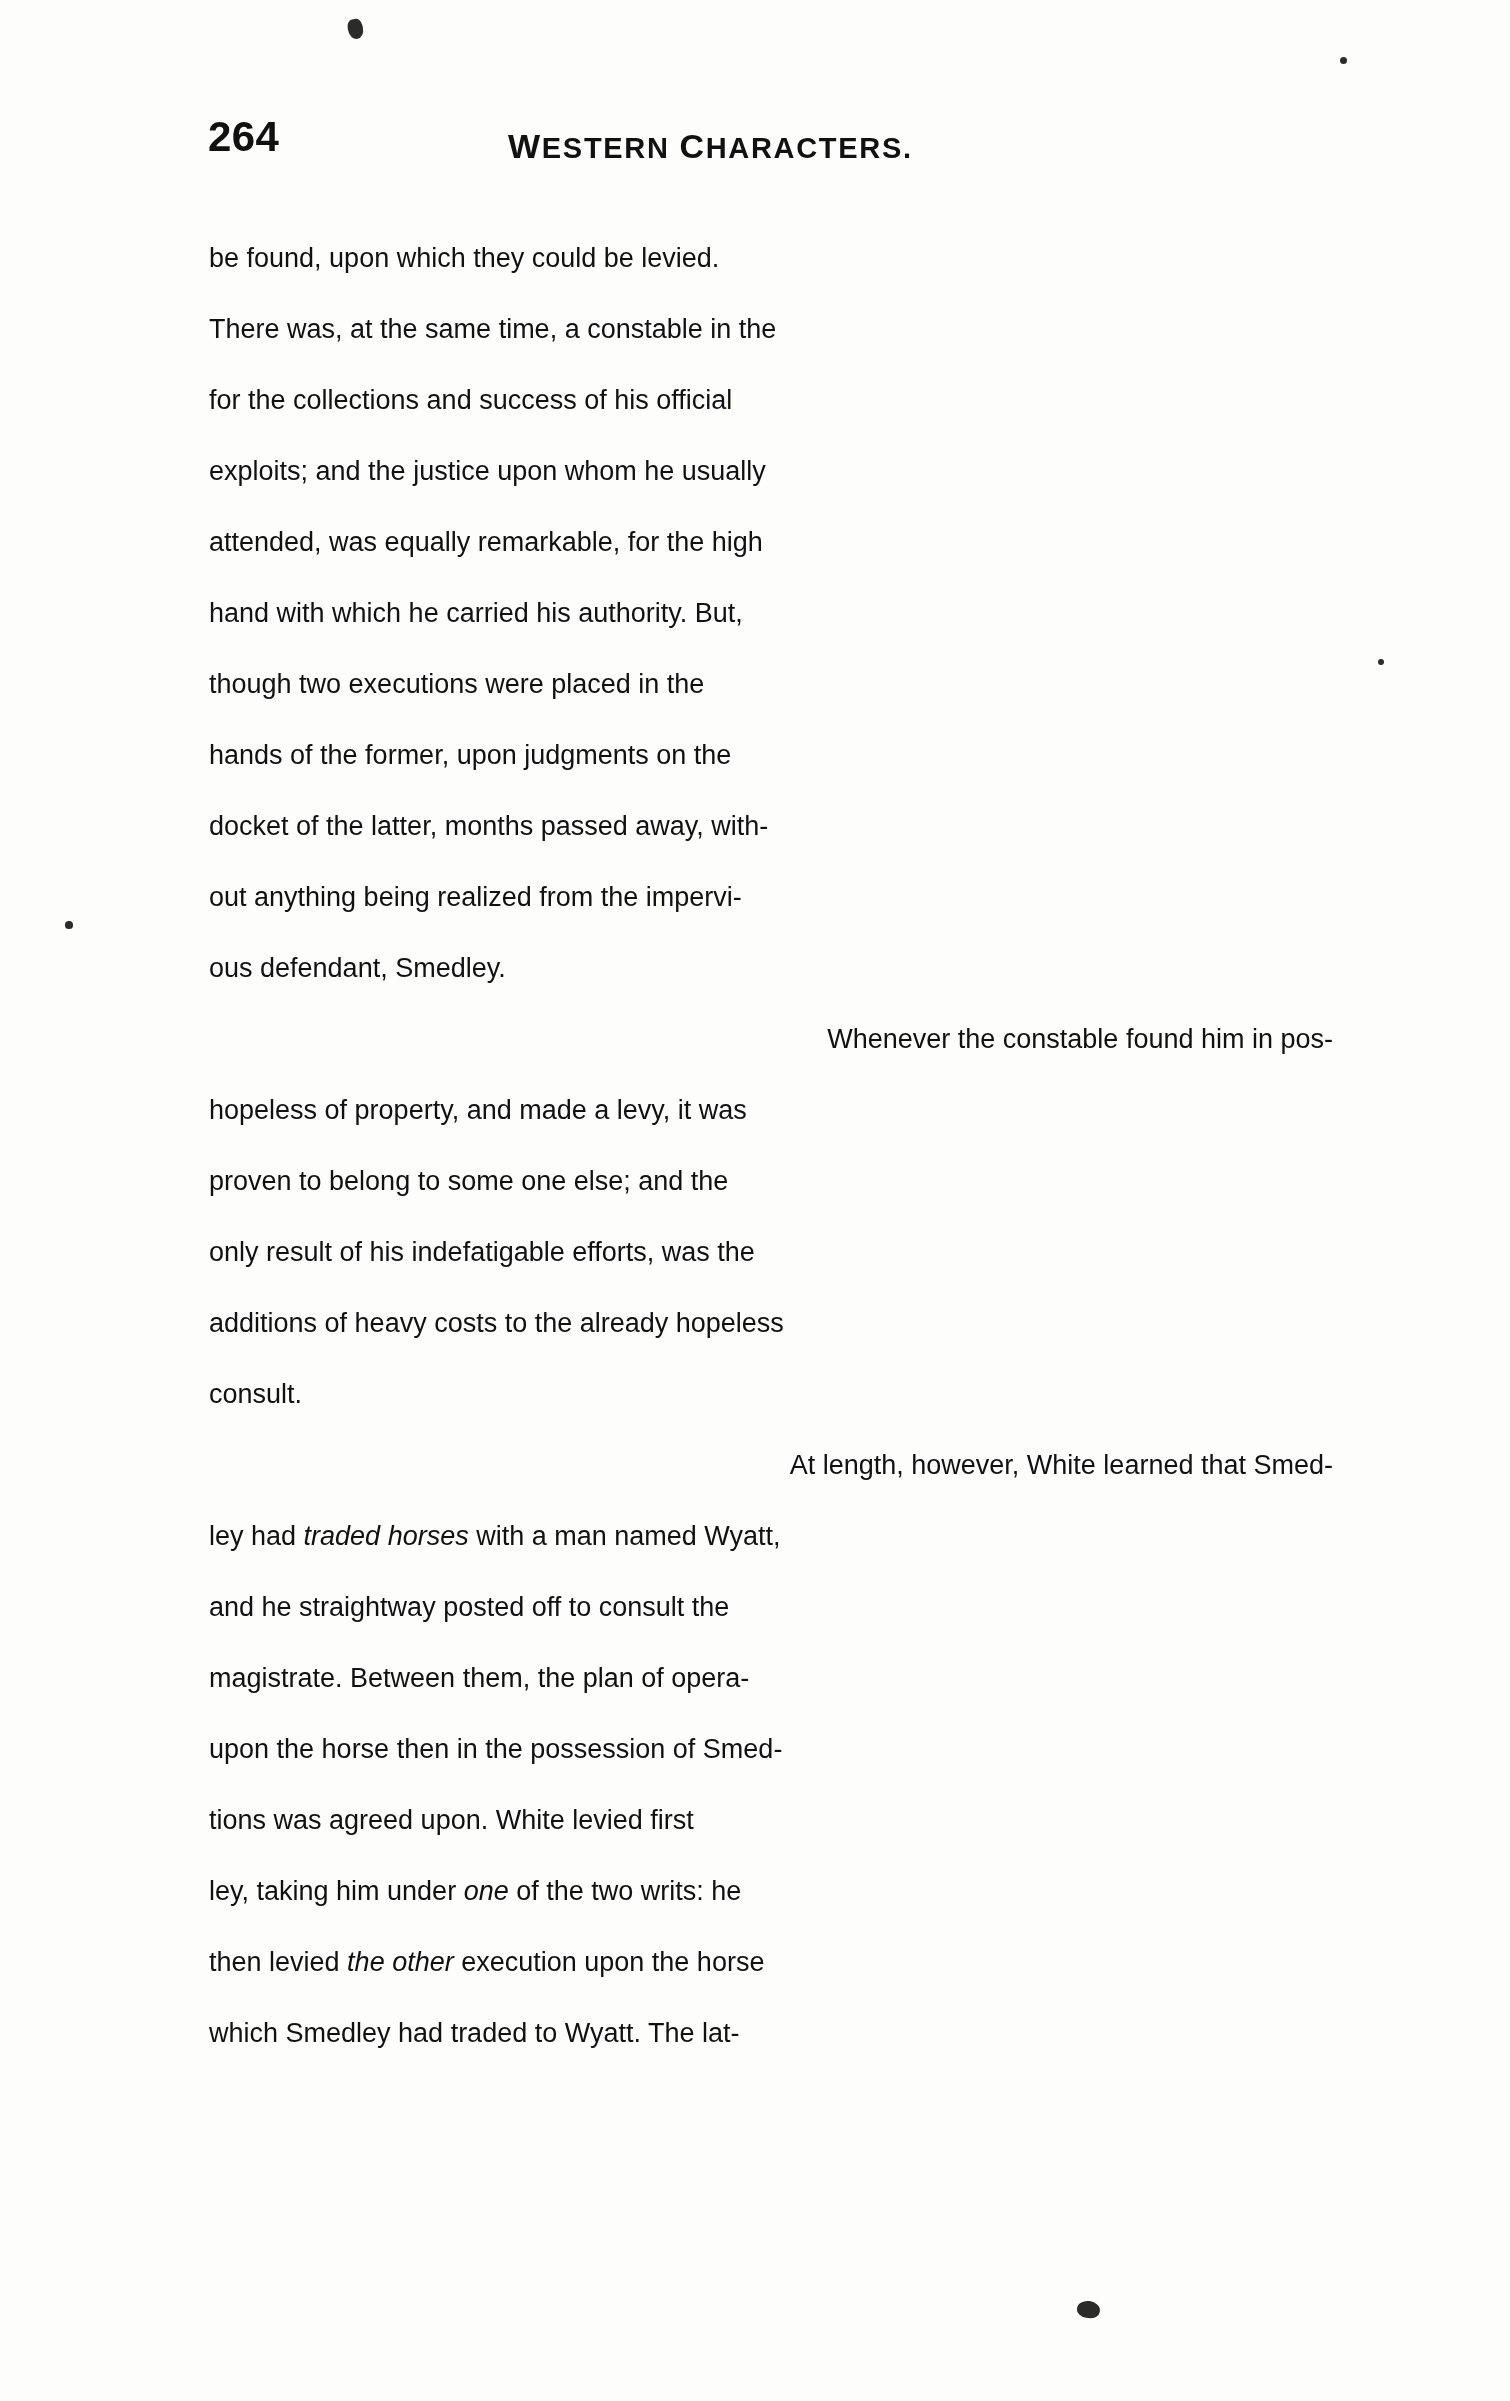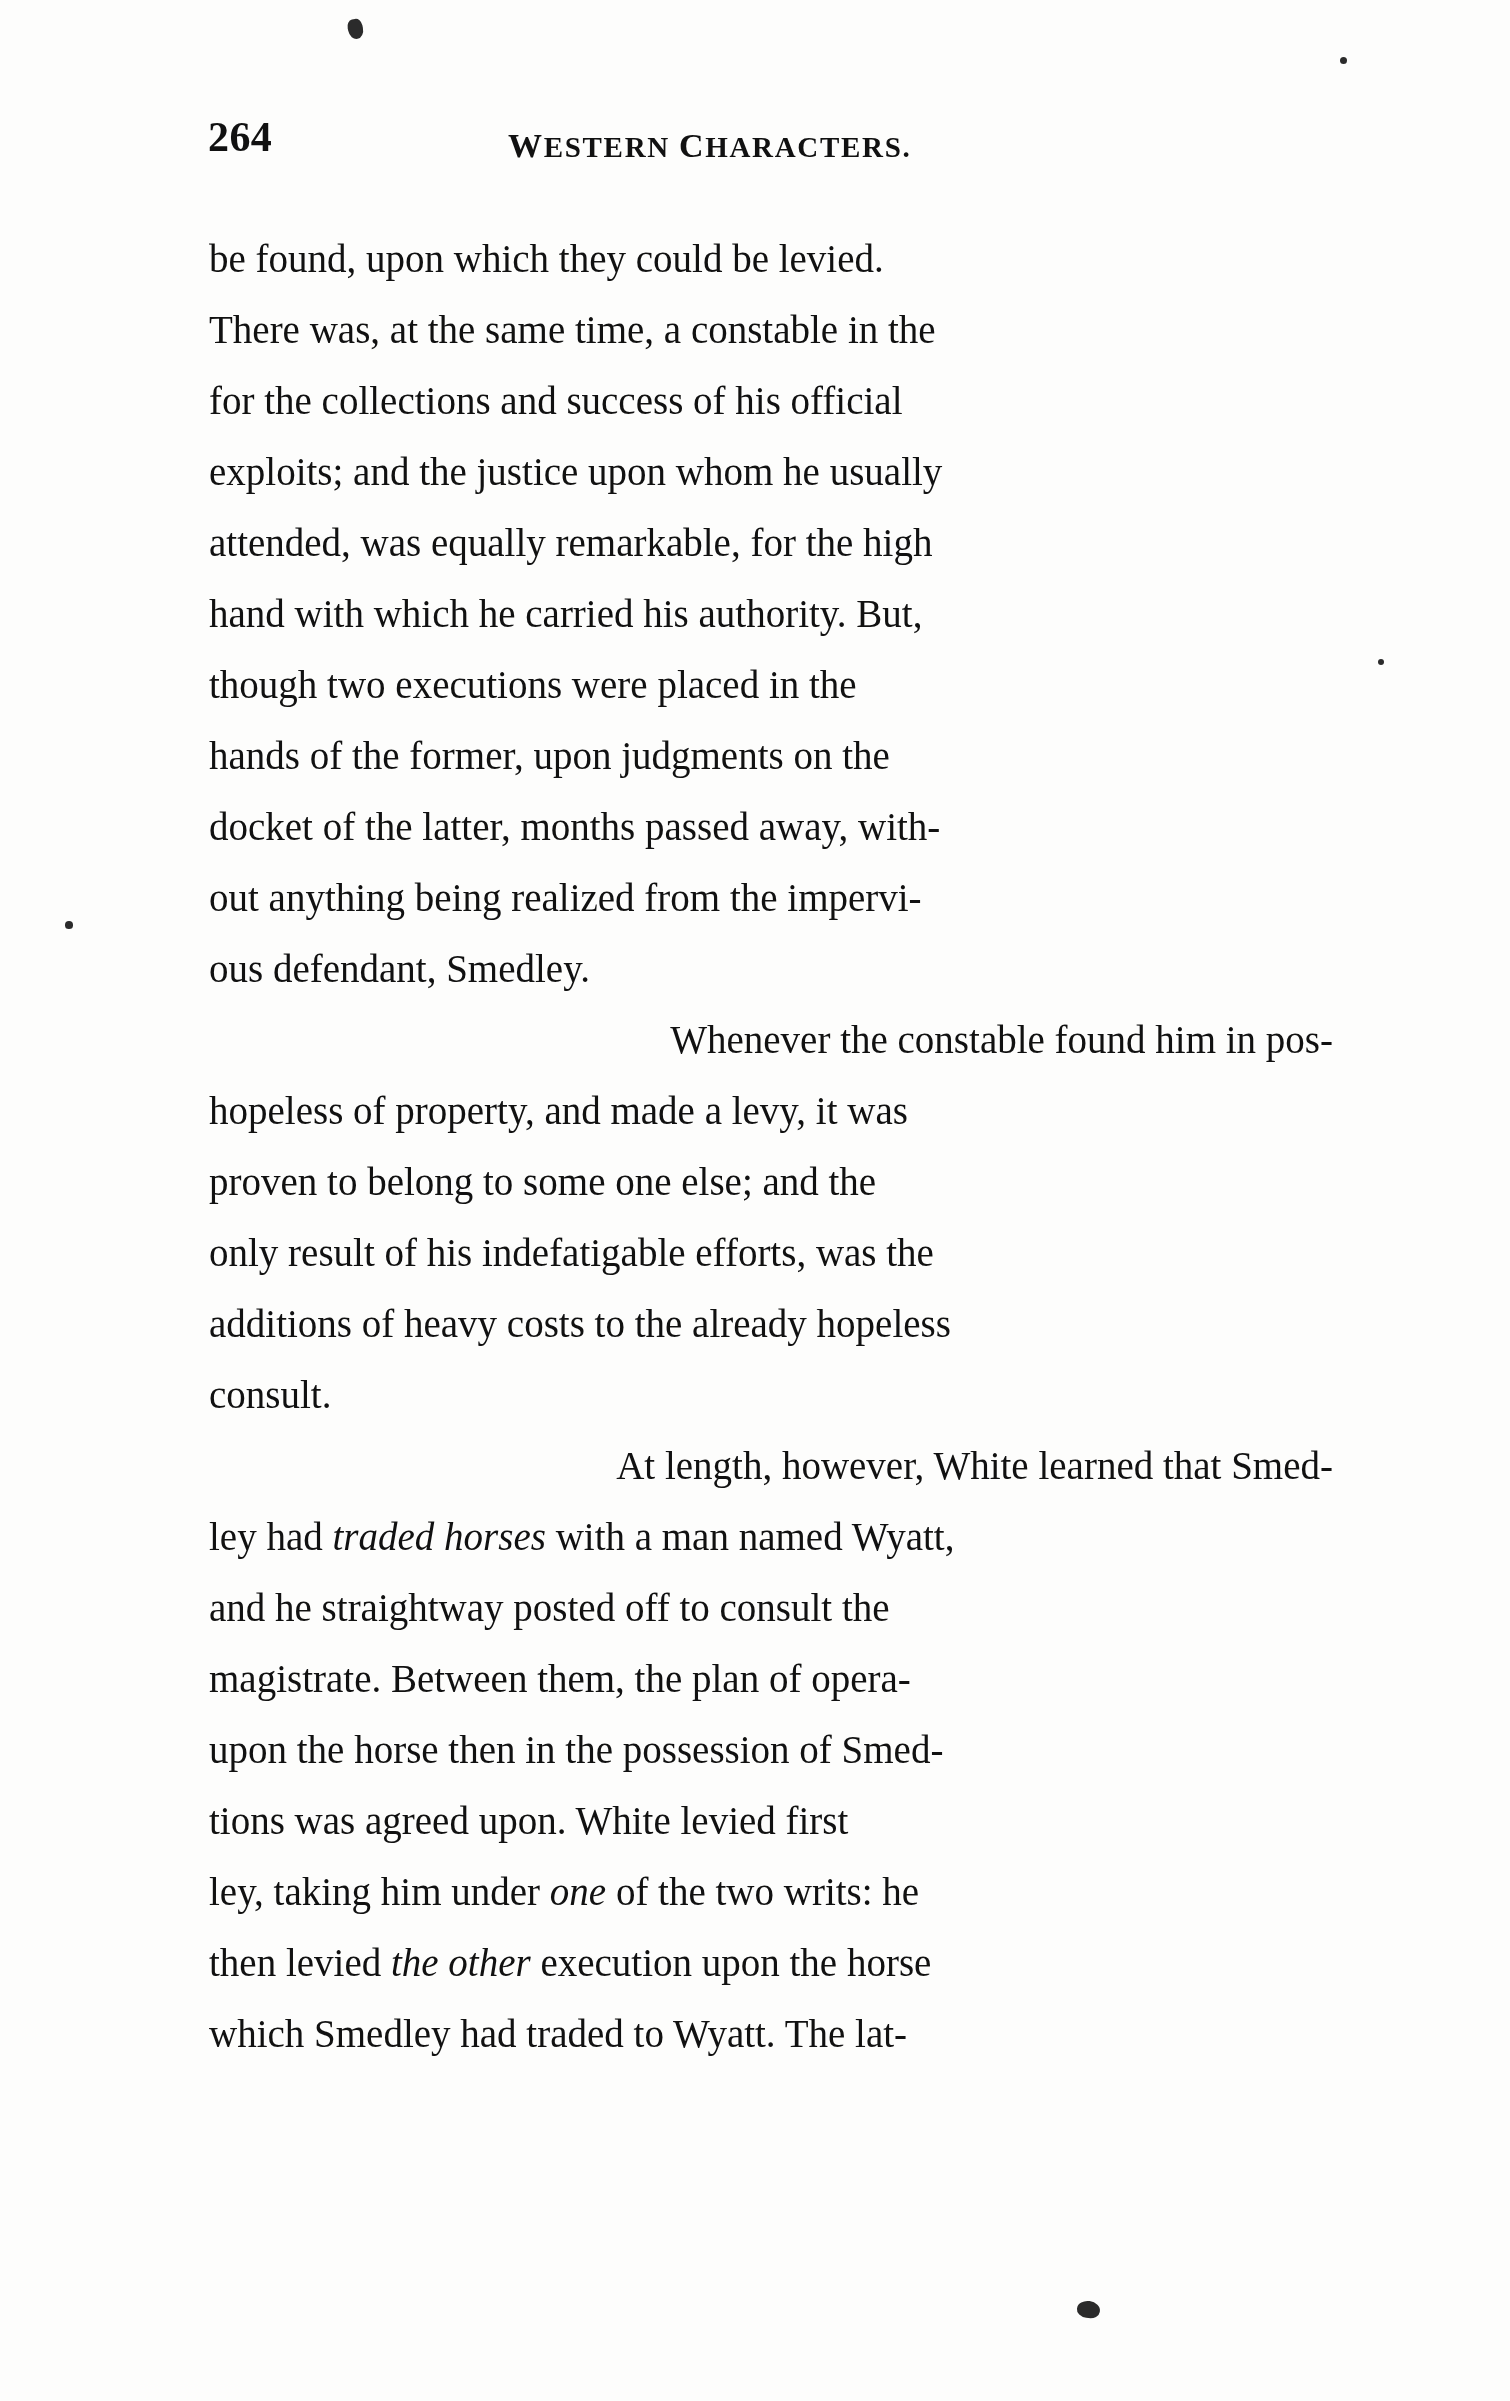--- a/index.html
+++ b/index.html
@@ -6,21 +6,21 @@
     margin: 0;
     padding: 0;
     background: #ffffff;
   }
   .page {
     position: relative;
     width: 1510px;
     height: 2401px;
     background: #fdfdfc;
     overflow: hidden;
-    font-family: Liberation Serif, serif;
+    font-family: Liberation Sans, sans-serif;
     color: #111;
   }
   
   .header {
     position: absolute;
     top: 116px;
     left: 208px;
     width: 1078px;
     height: 54px;
   }
@@ -43,21 +43,21 @@
   }
   .running-head .sc-first {
     font-size: 34px;
   }
   
   .textblock {
     position: absolute;
     top: 223px;
     left: 209px;
     width: 1124px;
-    font-size: 39px;
+    font-size: 27px;
     line-height: 1.0;
     text-align: justify;
     text-justify: inter-word;
   }
   .para {
     margin: 0;
     padding: 0;
     text-align: justify;
     hyphens: none;
   }

